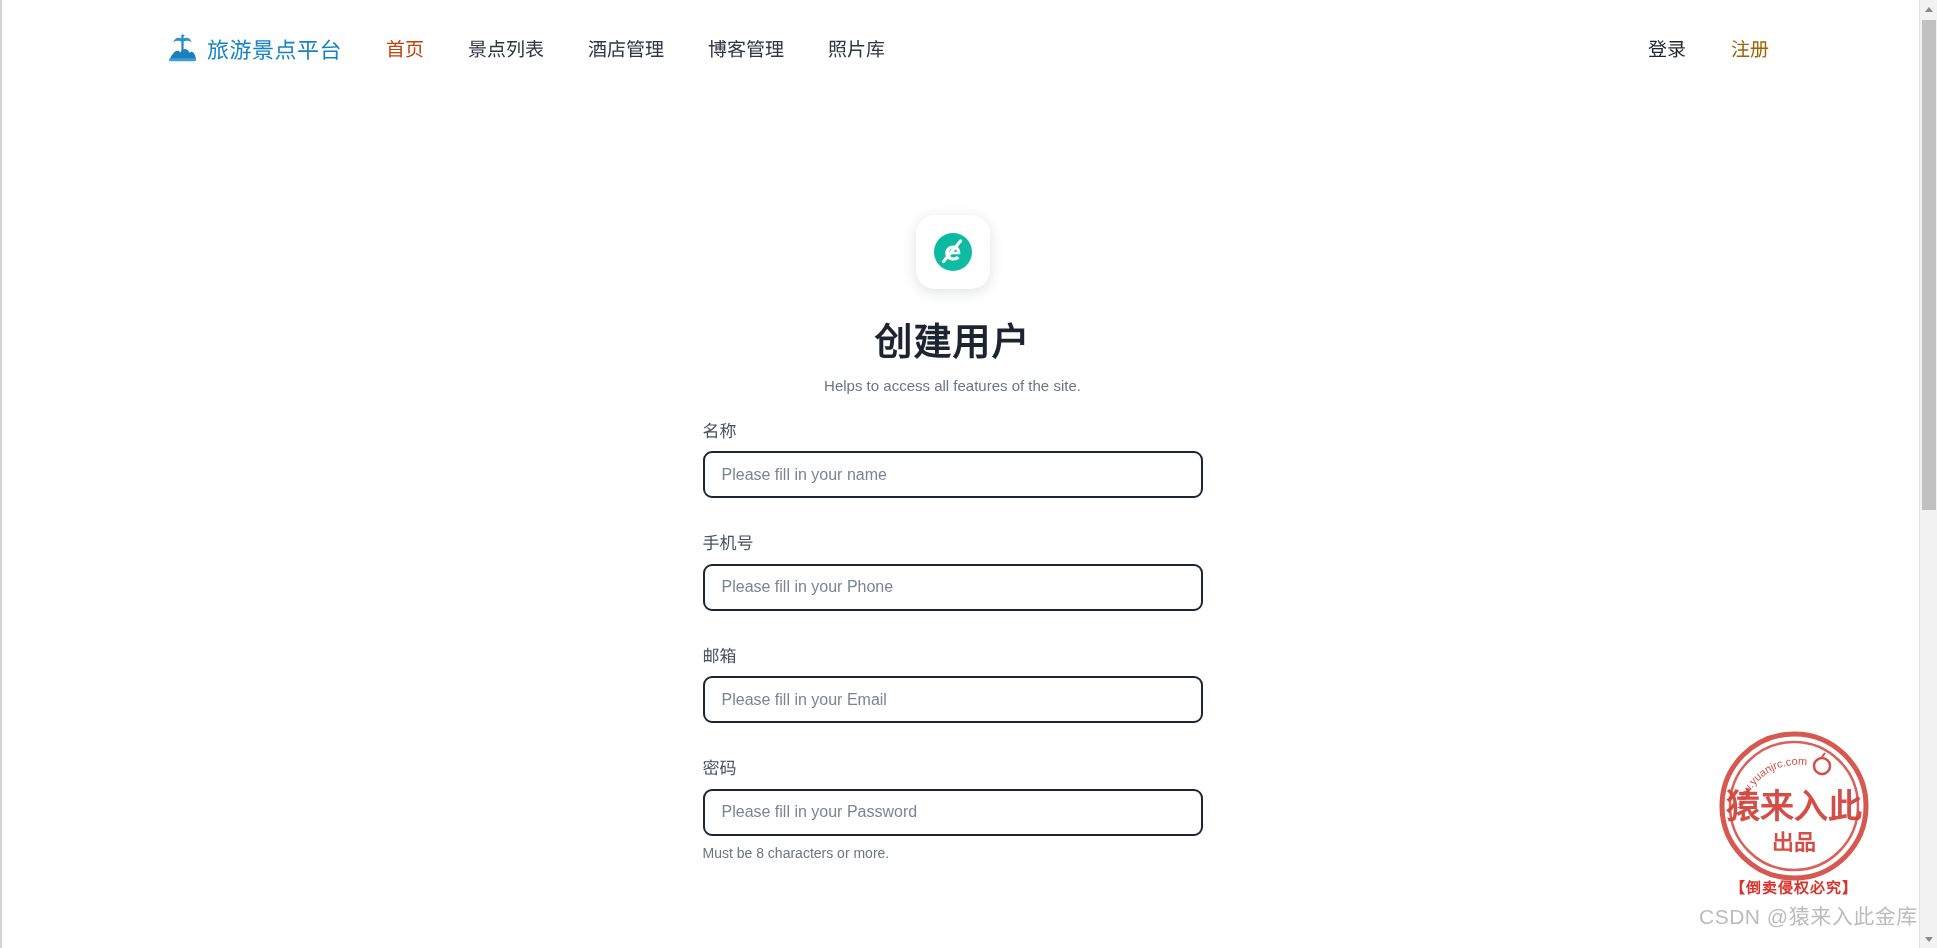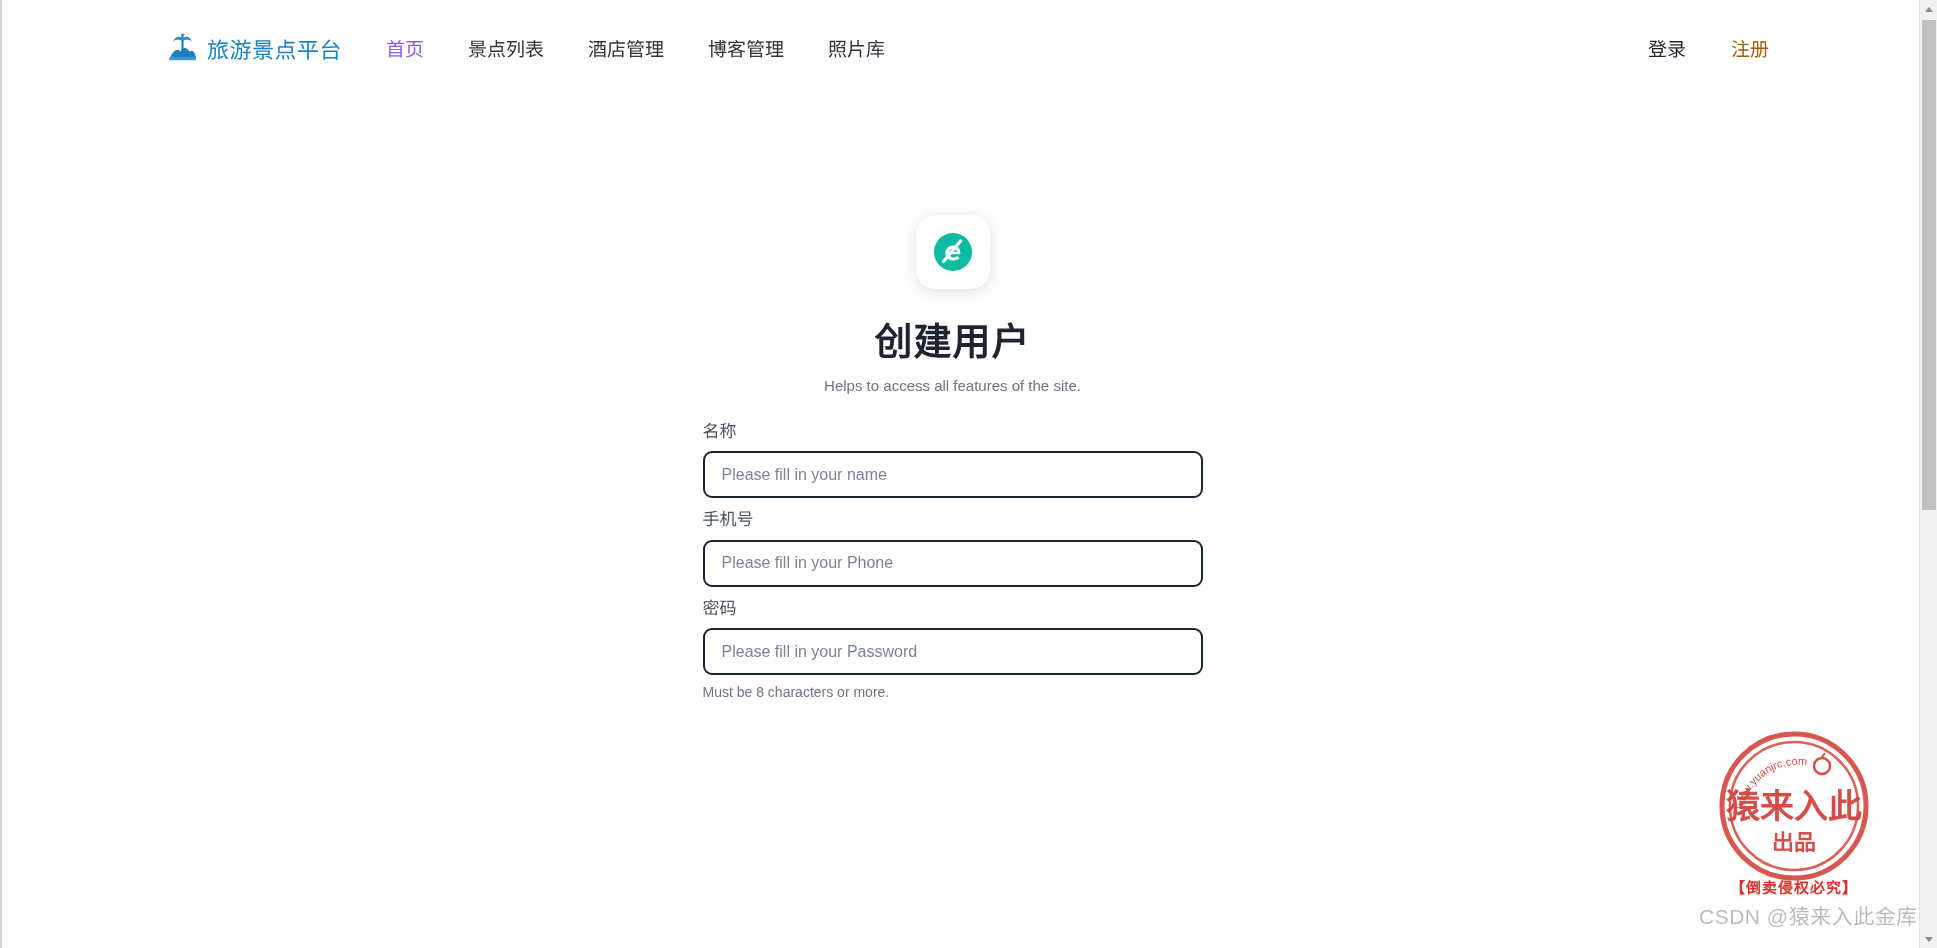--- a/index.html
+++ b/index.html
@@ -34,21 +34,21 @@
   .navbar {
     height: 95px;
     display: flex;
     align-items: center;
     padding: 0 40px 0 165px;
     background: #ffffff;
     width: 100%;
   }
   .brand {
     display: flex;
-    align-items: flex-start;
+    align-items: flex-end;
     gap: 9px;
     text-decoration: none;
     margin-right: 44px;
     cursor: pointer;
   }
   .brand-icon { width: 31px; height: 31px; display: block; flex: 0 0 auto; }
   .brand-text {
     font-size: 22px;
     color: #1883c4;
     font-weight: 500;
@@ -62,21 +62,21 @@
     list-style: none;
     margin: 0; padding: 0;
   }
   .nav-link {
     font-size: 19px;
     color: #2f3640;
     text-decoration: none;
     cursor: pointer;
     white-space: nowrap;
   }
-  .nav-link.active { color: #8b5cf6; font-family: Liberation Mono, monospace; }
+  .nav-link.active { color: #c2410c; font-family: Liberation Mono, monospace; }
   .nav-right {
     margin-left: auto;
     display: flex;
     align-items: center;
     gap: 45px;
     padding-right: 110px;
   }
   .nav-right .nav-link.login { color: #1f2430; }
   .nav-right .nav-link.register { color: #a16207; }
 
@@ -112,21 +112,21 @@
     margin: 0 0 11px 0;
     letter-spacing: 1px;
   }
   .form-sub {
     text-align: center;
     font-size: 15px;
     color: #6b7685;
     margin: 0 0 28px 0;
   }
 
-  .field { margin-bottom: 12px; }
+  .field { margin-bottom: 36px; }
   .field-label {
     display: block;
     font-size: 17px;
     color: #4a5260;
     margin-bottom: 9px;
     line-height: 1.2;
   }
   .field-input {
     width: 100%;
     height: 47px;
@@ -279,20 +279,24 @@
         <div class="field">
           <label class="field-label">名称</label>
           <input class="field-input" type="text" placeholder="Please fill in your name" style="">
         </div>
 
         <div class="field">
           <label class="field-label">手机号</label>
           <input class="field-input" type="text" placeholder="Please fill in your Phone" style="">
         </div>
 
+        <div class="field">
+          <label class="field-label">邮箱</label>
+          <input class="field-input" type="text" placeholder="Please fill in your Email" style="">
+        </div>
 
         <div class="field">
           <label class="field-label">密码</label>
           <input class="field-input" type="text" placeholder="Please fill in your Password" style="">
           <span class="field-help">Must be 8 characters or more.</span>
         </div>
 
 
       </div>
     </main>

